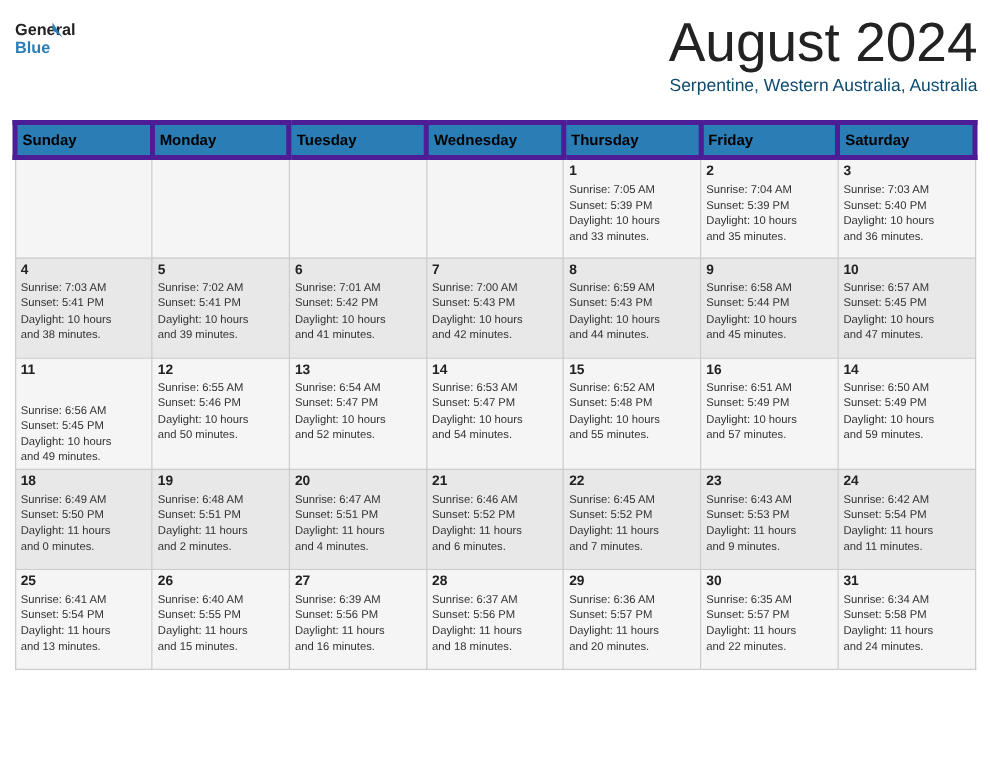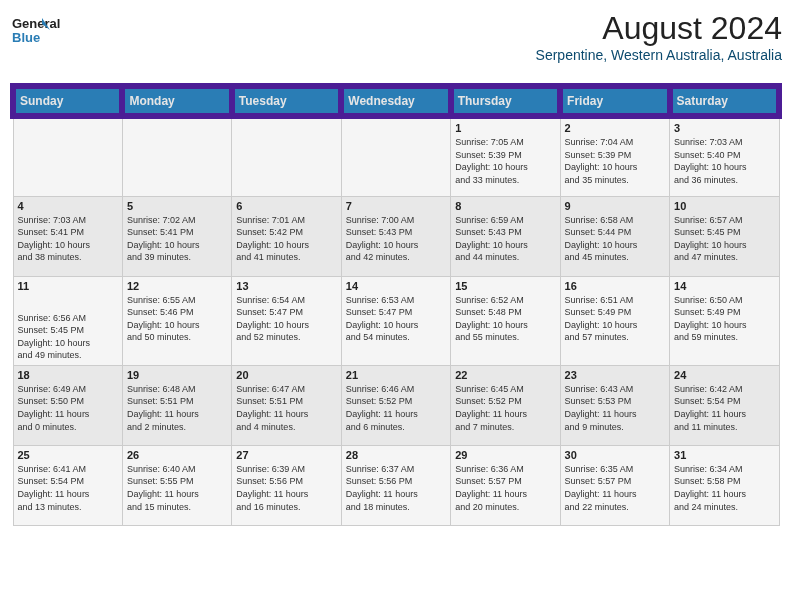--- a/index.html
+++ b/index.html
@@ -22,41 +22,41 @@
       gap: 4px;
     }
     .logo-icon {
       width: 28px;
       height: 28px;
     }
     .title-block {
       text-align: right;
     }
     .main-title {
-      font-size: 32px;
+      font-size: 44px;
       font-weight: normal;
       color: #222;
     }
     .sub-title {
       font-size: 14px;
       color: #0c4a6e;
     }
     table {
       width: 100%;
       border-collapse: collapse;
       table-layout: fixed;
     }
     thead th {
       background: #2a7db5;
-      color: #e5e5e5;
+      color: #000000;
       font-size: 12px;
       font-weight: bold;
       padding: 5px 4px;
       text-align: left;
-      border: 6px solid #4c1d95;
+      border: 4px solid #4c1d95;
     }
     tbody td {
       vertical-align: top;
       border: 1px solid #ccc;
       padding: 3px 4px;
       font-size: 9.5px;
       color: #222;
       min-height: 70px;
       height: 80px;
     }

